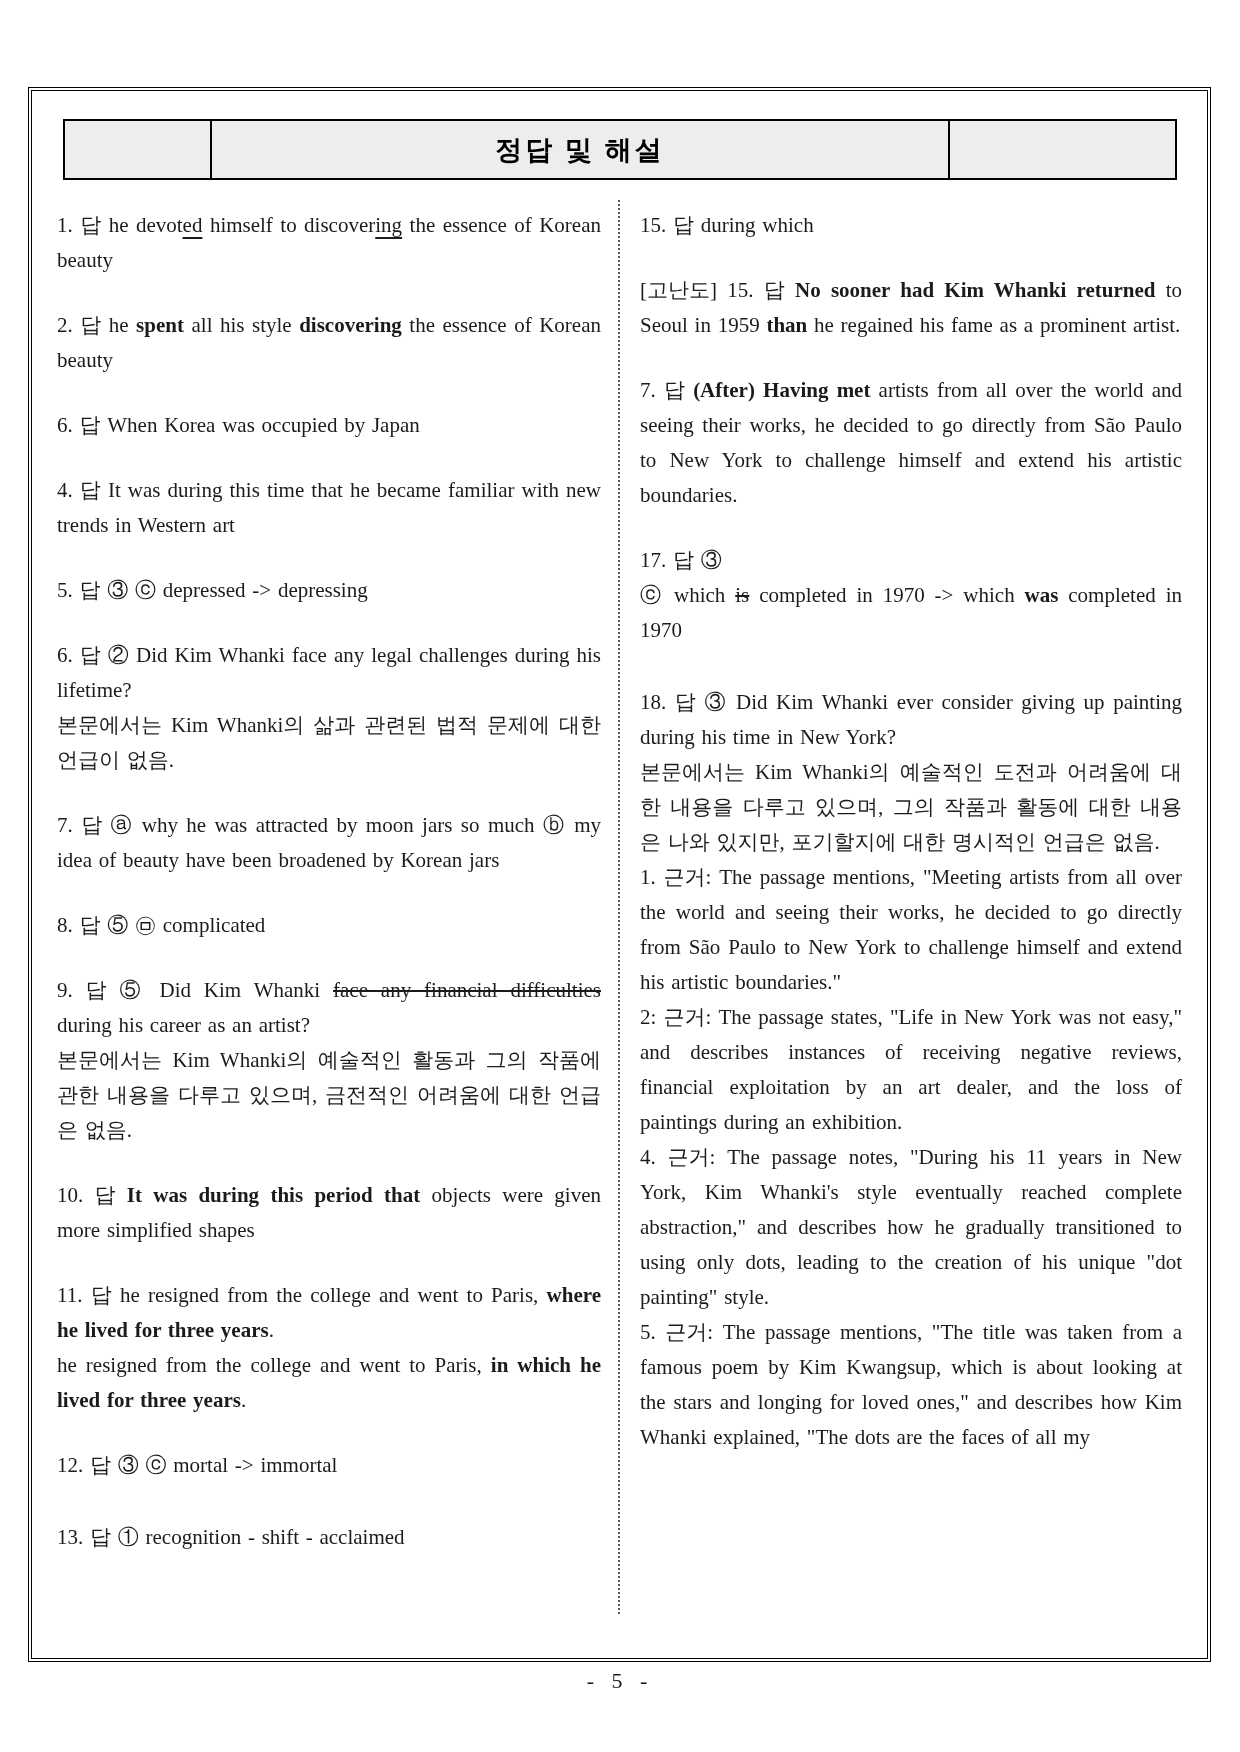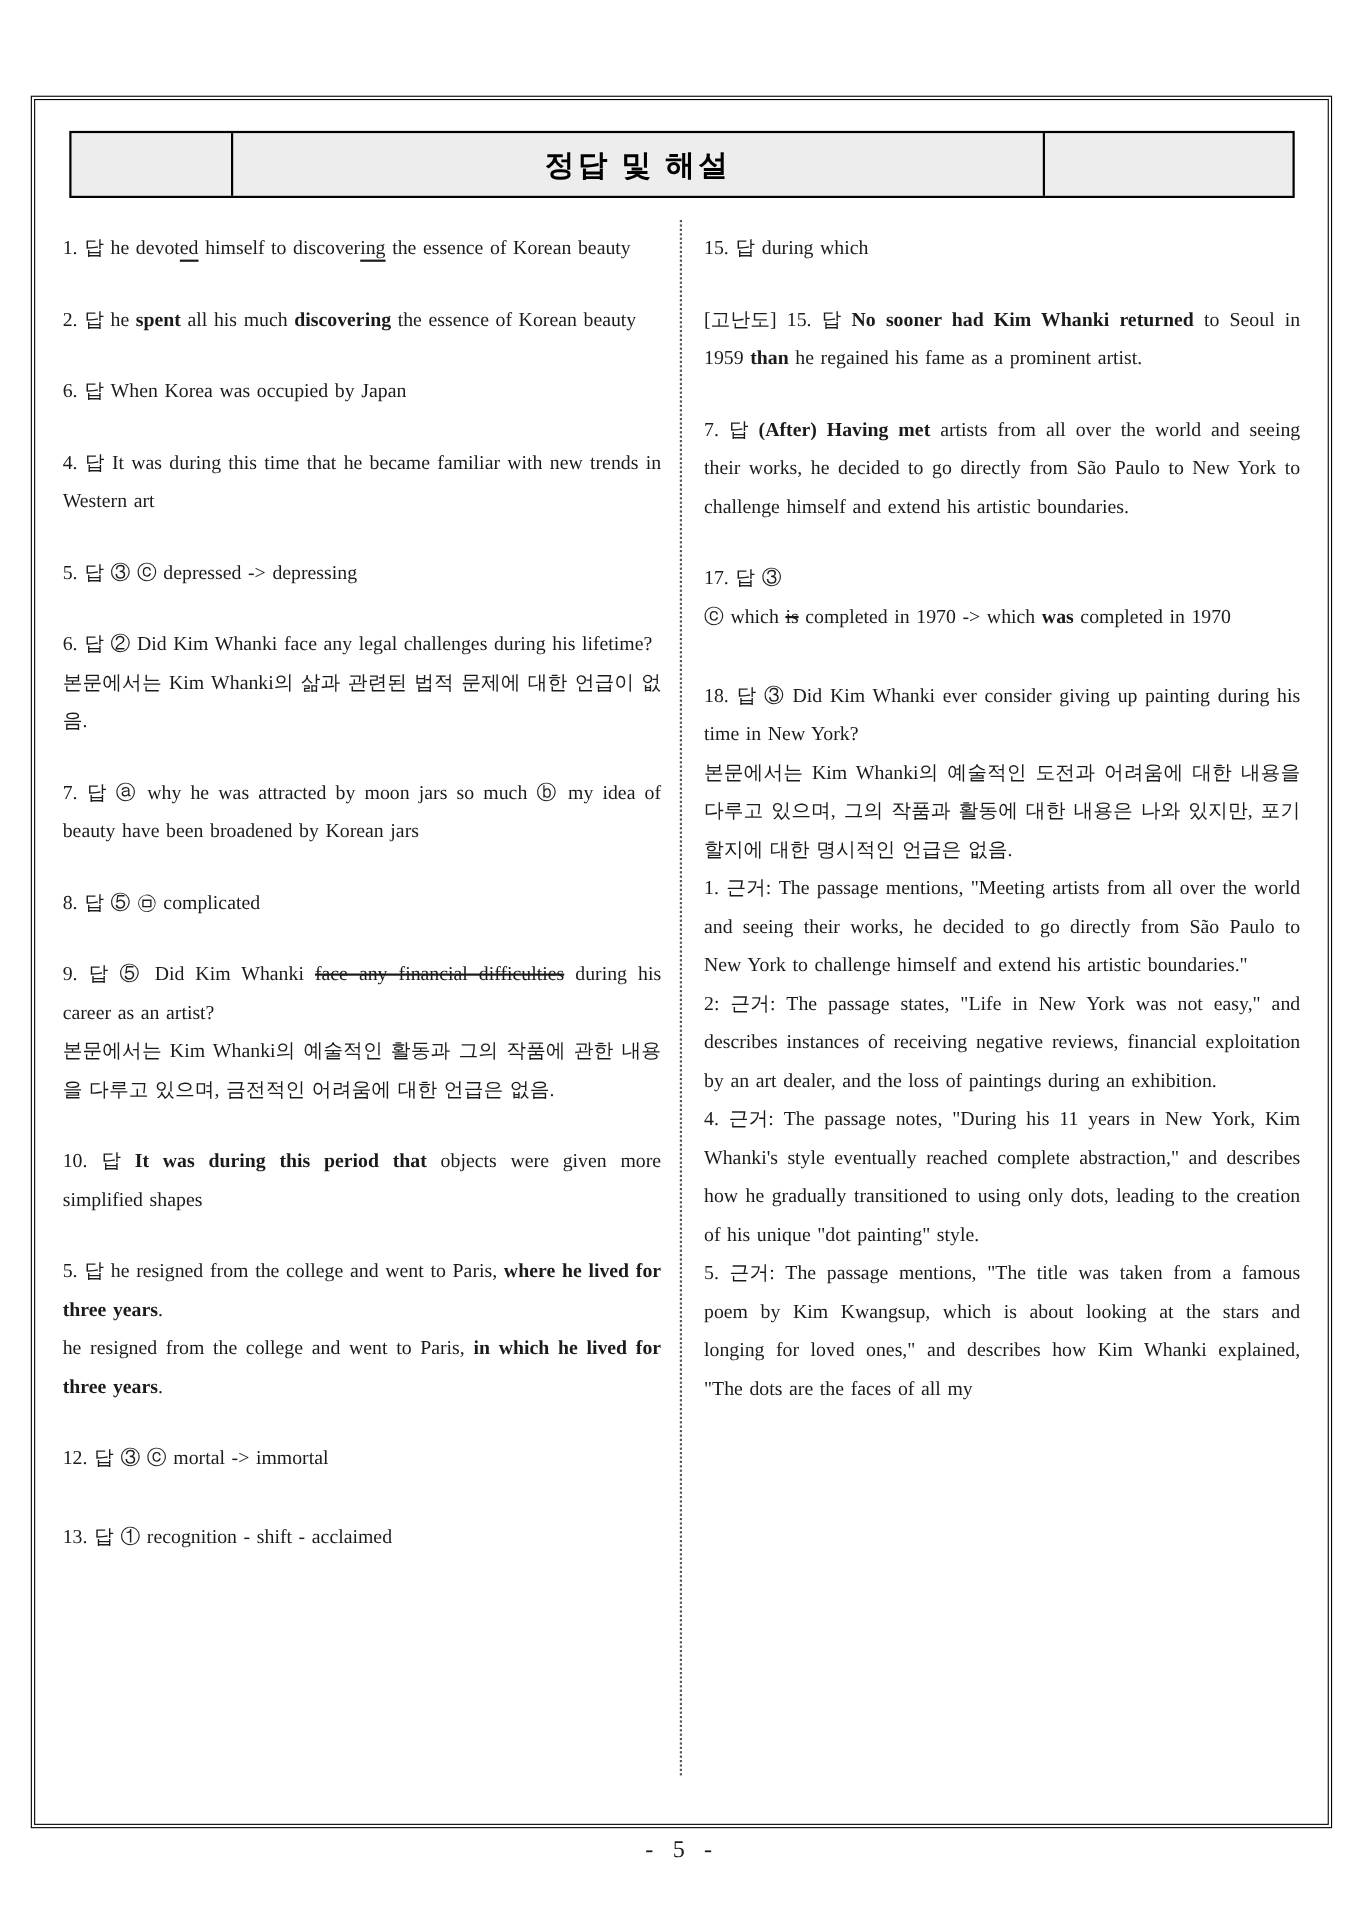--- a/index.html
+++ b/index.html
@@ -51,21 +51,21 @@
   .header-title {
     font-size: 27px;
     font-weight: bold;
     letter-spacing: 3px;
     color: #000;
   }
   .col {
     position: absolute;
     top: 208px;
     width: 544px;
-    font-size: 18px;
+    font-size: 21px;
     line-height: 35px;
     text-align: justify;
     text-align-last: left;
     word-spacing: 1.5px;
   }
   .col.left  { left: 57px; }
   .col.right { left: 640px; width: 542px; }
   .col-divider {
     position: absolute;
     left: 618px;
@@ -117,21 +117,21 @@
       <span class="header-title">정답 및 해설</span>
     </div>
     <div class="header-cell right"></div>
   </div>
 
   <div class="col left" id="col-left">
       <div class="block">
         <p class="para"><span class="seg-n">1. 답 he devot</span><span class="seg-u">ed</span><span class="seg-n"> himself to discover</span><span class="seg-u">ing</span><span class="seg-n"> the essence of Korean beauty</span></p>
       </div>
       <div class="block">
-        <p class="para"><span class="seg-n">2. 답 he </span><span class="seg-bu">spent</span><span class="seg-n"> all his much </span><span class="seg-bu">discovering</span><span class="seg-n"> the essence of Korean beauty</span></p>
+        <p class="para"><span class="seg-n">2. 답 he </span><span class="seg-bu">spent</span><span class="seg-n"> all his style </span><span class="seg-bu">discovering</span><span class="seg-n"> the essence of Korean beauty</span></p>
       </div>
       <div class="block">
         <p class="para"><span class="seg-n">6. 답 When Korea was occupied by Japan</span></p>
       </div>
       <div class="block">
         <p class="para"><span class="seg-n">4. 답 It was during this time that he became familiar with new trends in Western art</span></p>
       </div>
       <div class="block">
         <p class="para"><span class="seg-n">5. 답 ③ ⓒ depressed -&gt; depressing</span></p>
       </div>
@@ -146,21 +146,21 @@
         <p class="para"><span class="seg-n">8. 답 ⑤ ㉤ complicated</span></p>
       </div>
       <div class="block">
         <p class="para"><span class="seg-n">9. 답 ⑤ Did Kim Whanki </span><span class="seg-s">face any financial difficulties</span><span class="seg-n"> during his career as an artist?</span></p>
         <p class="para"><span class="seg-n">본문에서는 Kim Whanki의 예술적인 활동과 그의 작품에 관한 내용을 다루고 있으며, 금전적인 어려움에 대한 언급은 없음.</span></p>
       </div>
       <div class="block">
         <p class="para"><span class="seg-n">10. 답 </span><span class="seg-bu">It was during this period that</span><span class="seg-n"> objects were given more simplified shapes</span></p>
       </div>
       <div class="block">
-        <p class="para"><span class="seg-n">5. 답 he resigned from the college and went to Paris, </span><span class="seg-bu">where he lived for three years</span><span class="seg-n">.</span></p>
+        <p class="para"><span class="seg-n">11. 답 he resigned from the college and went to Paris, </span><span class="seg-bu">where he lived for three years</span><span class="seg-n">.</span></p>
         <p class="para"><span class="seg-n">he resigned from the college and went to Paris, </span><span class="seg-bu">in which he lived for three years</span><span class="seg-n">.</span></p>
       </div>
       <div class="block">
         <p class="para"><span class="seg-n">12. 답 ③ ⓒ mortal -&gt; immortal</span></p>
       </div>
       <div class="block">
         <p class="para"><span class="seg-n">13. 답 ① recognition - shift - acclaimed</span></p>
       </div>
     </div>
 

